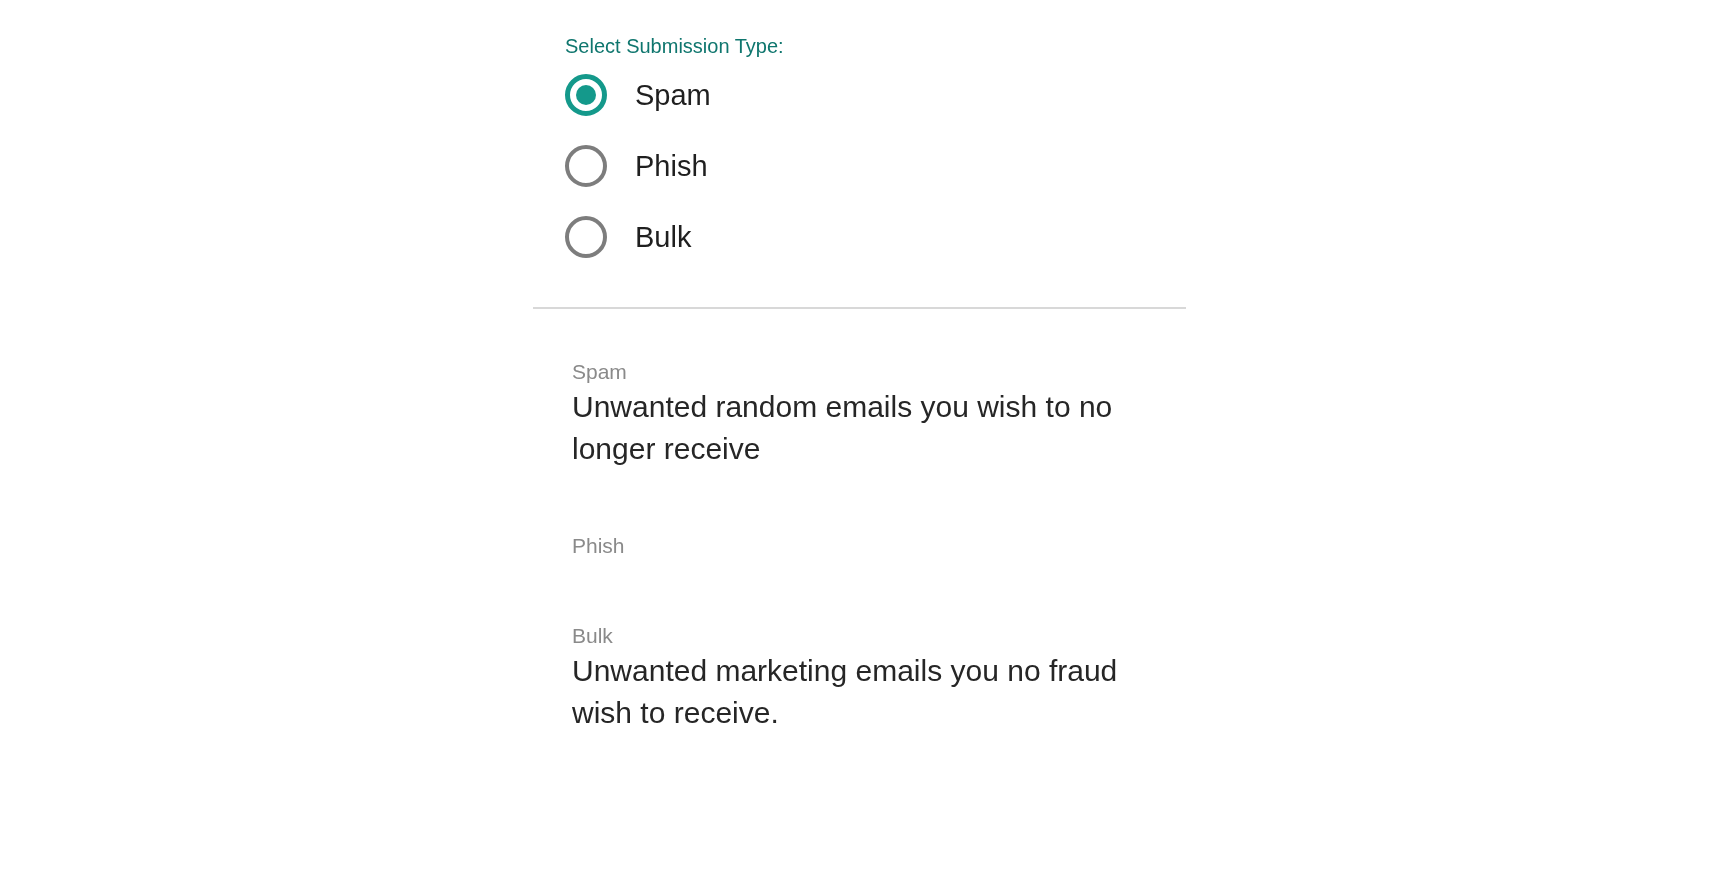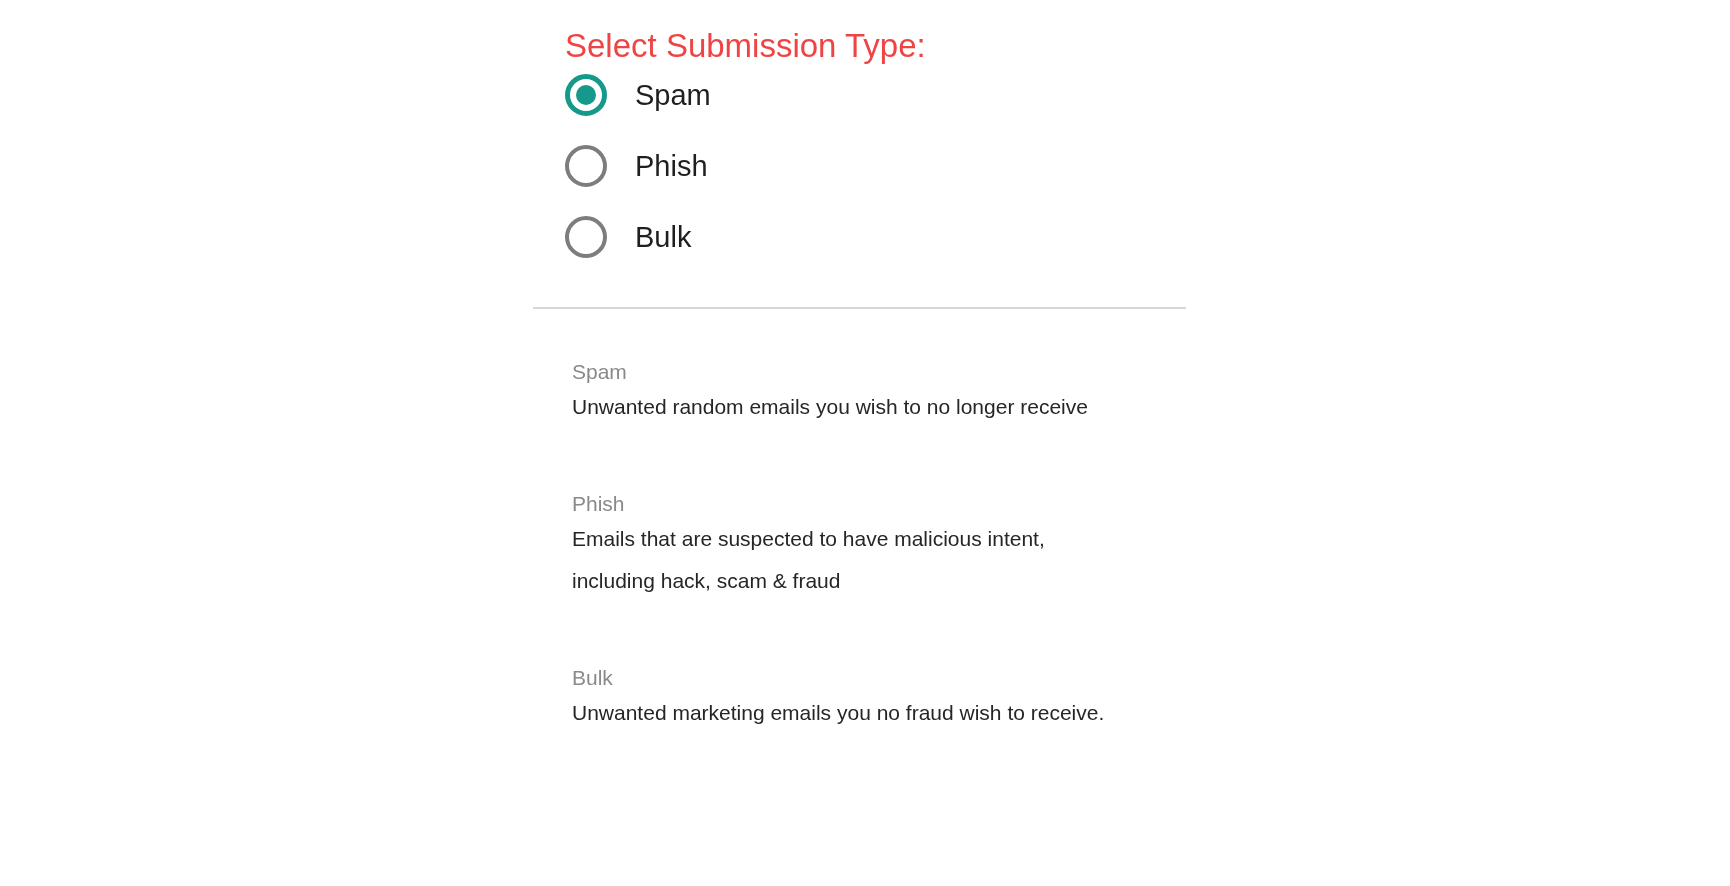--- a/index.html
+++ b/index.html
@@ -10,23 +10,23 @@
     overflow: hidden;
     position: relative;
   }
   .content {
     position: absolute;
     left: 533px; top: 0;
     width: 653px;
   }
   .select-label {
     margin: 31px 0 13px 32px;
-    font-size: 33px;
+    font-size: 20px;
     line-height: 30px;
-    color: #ef4444;
+    color: #0f766e;
   }
   .radio-row {
     margin-left: 32px;
     margin-bottom: 29px;
     height: 42px;
     display: flex;
     align-items: center;
     cursor: pointer;
   }
   .radio-row:last-of-type { margin-bottom: 0; }
@@ -66,21 +66,21 @@
     margin-left: 39px;
     margin-top: 49px;
   }
   .desc-block { margin-bottom: 62px; }
   .desc-title {
     font-size: 21px;
     line-height: 28px;
     color: #8a8a8a;
   }
   .desc-text {
-    font-size: 21px;
+    font-size: 30px;
     line-height: 42px;
     color: #262626;
     max-width: 555px;
   }
 </style>
 </head>
 <body>
 
 <div class="content">
 
@@ -105,21 +105,20 @@
 
   <div class="descriptions">
 
     <div class="desc-block">
       <div class="desc-title">Spam</div>
       <div class="desc-text">Unwanted random emails you wish to no longer receive</div>
     </div>
 
     <div class="desc-block">
       <div class="desc-title">Phish</div>
-      <div class="desc-text">Emails that are suspected to have malicious intent, including hack, scam &amp; fraud</div>
     </div>
 
     <div class="desc-block">
       <div class="desc-title">Bulk</div>
       <div class="desc-text">Unwanted marketing emails you no fraud wish to receive.</div>
     </div>
 
   </div>
 </div>
 

